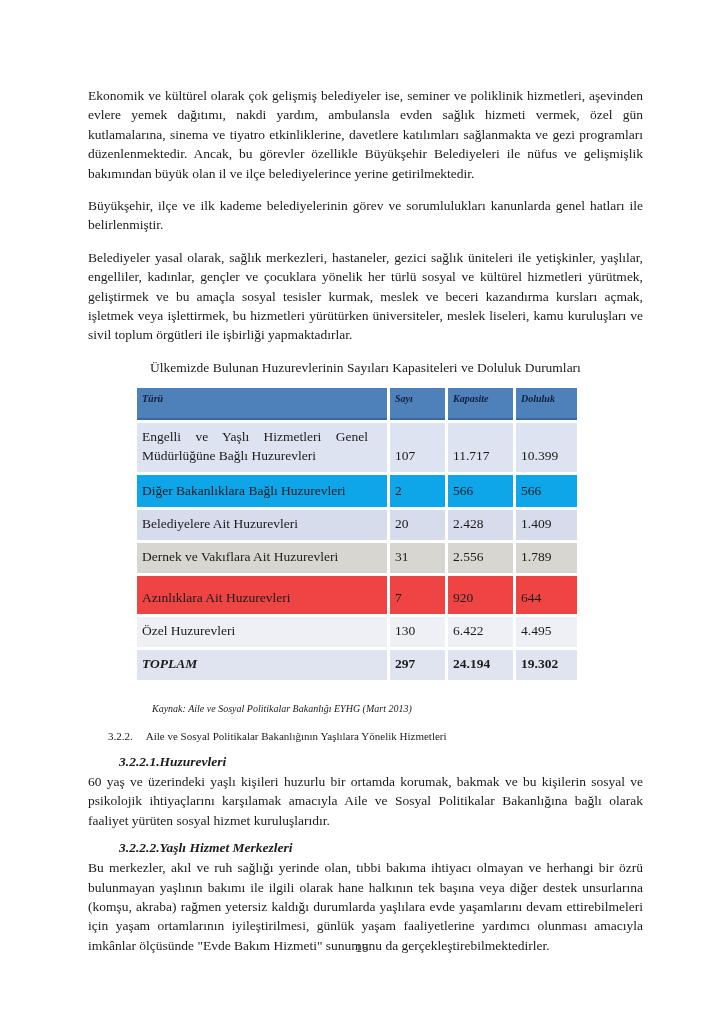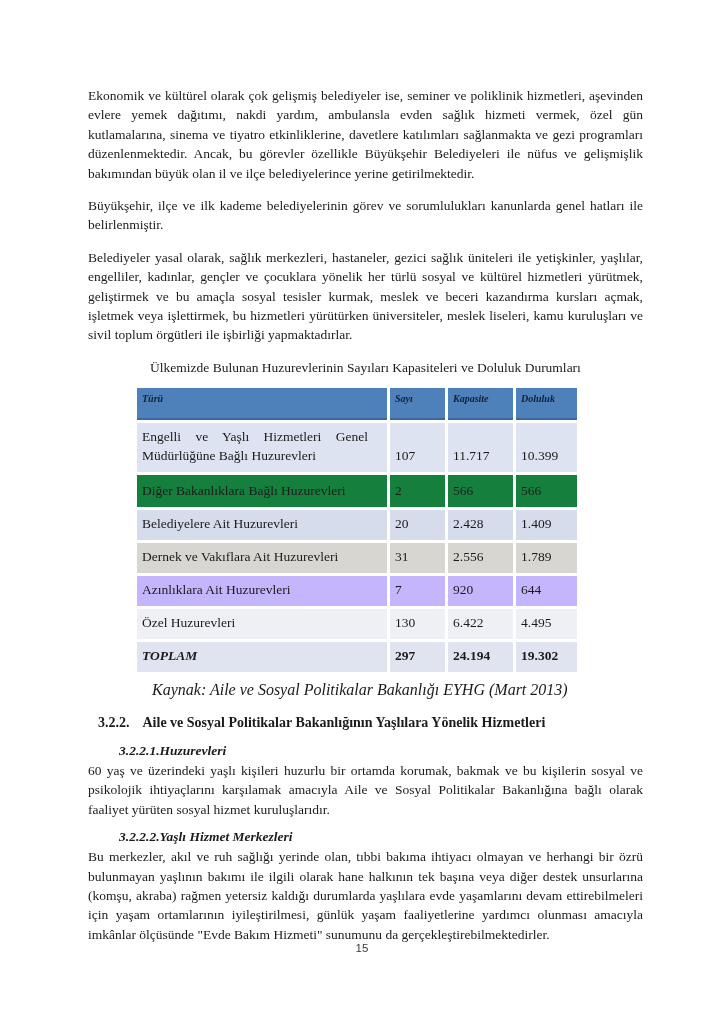--- a/index.html
+++ b/index.html
@@ -53,39 +53,39 @@
     border-bottom: 2px solid #3a68a0;
     font-size: 10px;
   }
   td {
     vertical-align: bottom;
     padding: 4px 19px 7px 5px;
     line-height: 19px;
   }
   td.cell-type { text-align: justify; }
   tr.r1 td { background: #dde3f0; height: 45px; }
-  tr.r2 td { background: #15803d; height: 32px; }
+  tr.r2 td { background: #0ea5e9; height: 32px; }
   tr.r3 td { background: #d6dcec; height: 30px; }
   tr.r4 td { background: #d7d6d0; height: 30px; }
-  tr.r5 td { background: #c4b5fd; height: 30px; }
+  tr.r5 td { background: #ef4444; height: 38px; }
   tr.r6 td { background: #eef0f6; height: 30px; }
   tr.total td { background: #e0e4f0; height: 28px; }
   tr.total td.cell-type { font-weight: bold; font-style: italic; }
   tr.total td.cell-num { font-weight: bold; }
   .source-line {
-    font-size: 16px;
+    font-size: 10px;
     font-style: italic;
     margin-left: 64px;
-    margin-top: 6px;
+    margin-top: 20px;
     margin-bottom: 16px;
   }
   .sec-heading {
-    font-size: 14px;
-    font-weight: bold;
-    margin-left: 10px;
+    font-size: 11px;
+    font-weight: normal;
+    margin-left: 20px;
     margin-bottom: 12px;
   }
   .sec-heading .sec-num { margin-right: 13px; }
   .subsec-heading {
     font-size: 13.5px;
     font-weight: bold;
     font-style: italic;
     margin-left: 31px;
     margin-bottom: 2px;
   }

